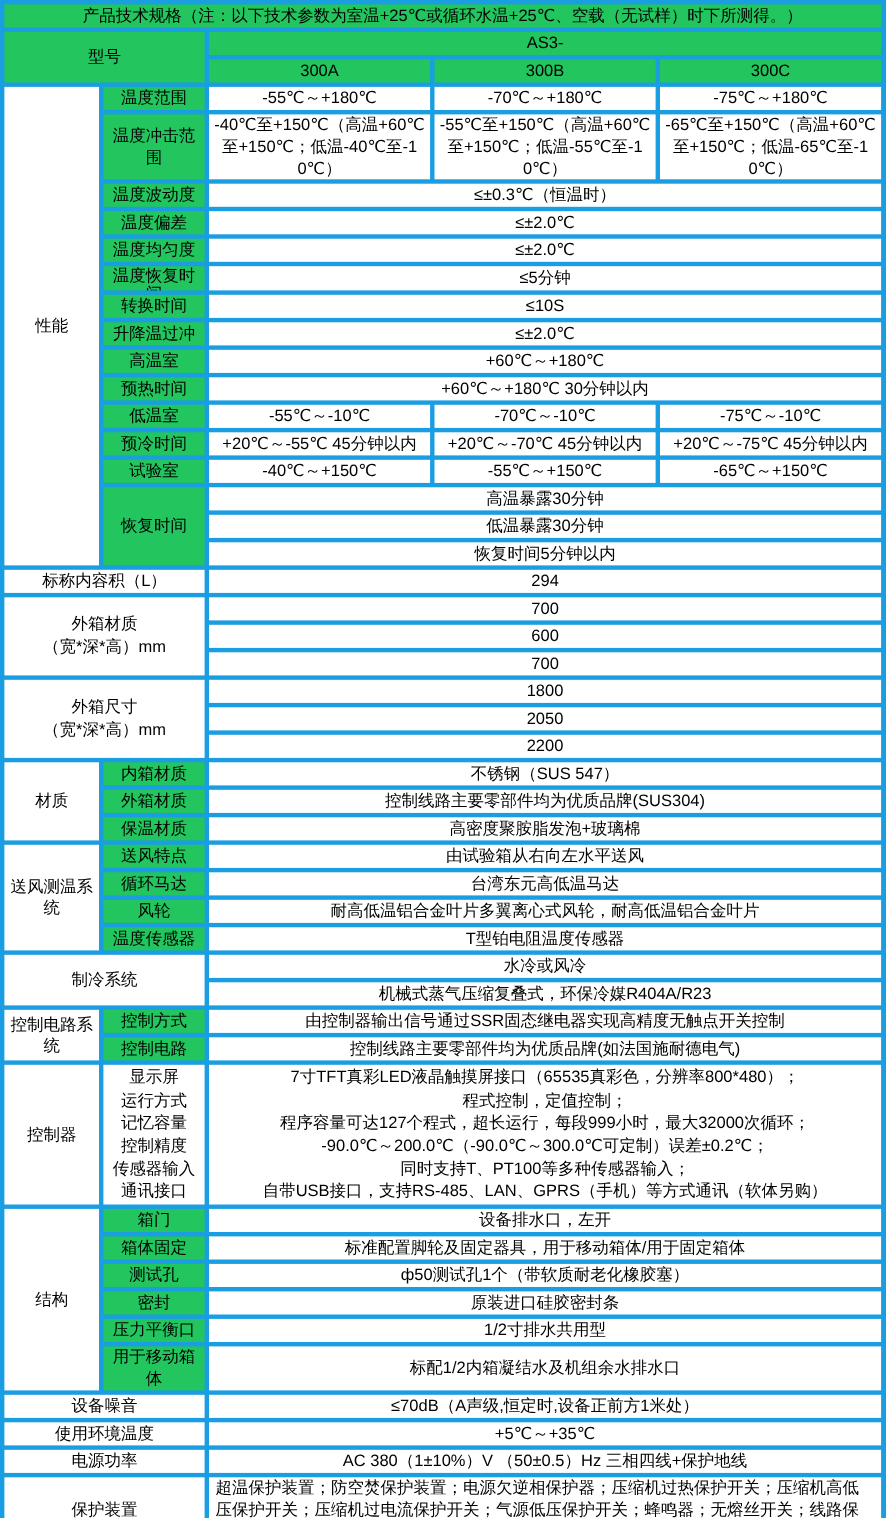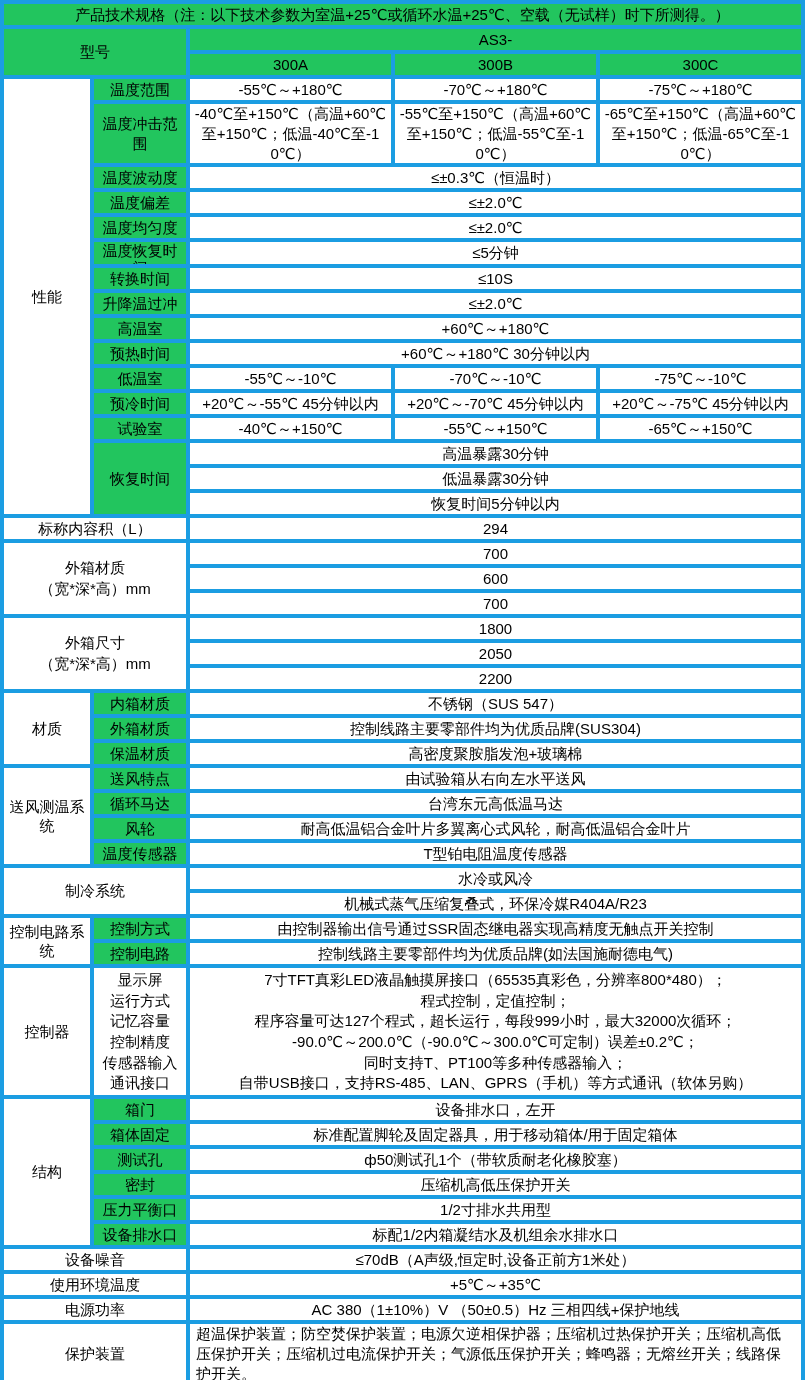--- a/index.html
+++ b/index.html
@@ -242,28 +242,28 @@
   <tr>
     <td class="hdr">箱体固定</td>
     <td colspan="3">标准配置脚轮及固定器具，用于移动箱体/用于固定箱体</td>
   </tr>
   <tr>
     <td class="hdr">测试孔</td>
     <td colspan="3">ф50测试孔1个（带软质耐老化橡胶塞）</td>
   </tr>
   <tr>
     <td class="hdr">密封</td>
-    <td colspan="3">压缩机高低压保护开关</td>
+    <td colspan="3">原装进口硅胶密封条</td>
   </tr>
   <tr>
     <td class="hdr">压力平衡口</td>
     <td colspan="3">1/2寸排水共用型</td>
   </tr>
   <tr>
-    <td class="hdr">设备排水口</td>
+    <td class="hdr">用于移动箱体</td>
     <td colspan="3">标配1/2内箱凝结水及机组余水排水口</td>
   </tr>
 
   <tr>
     <td colspan="2" class="grp">设备噪音</td>
     <td colspan="3">≤70dB（A声级,恒定时,设备正前方1米处）</td>
   </tr>
   <tr>
     <td colspan="2" class="grp">使用环境温度</td>
     <td colspan="3">+5℃～+35℃</td>

